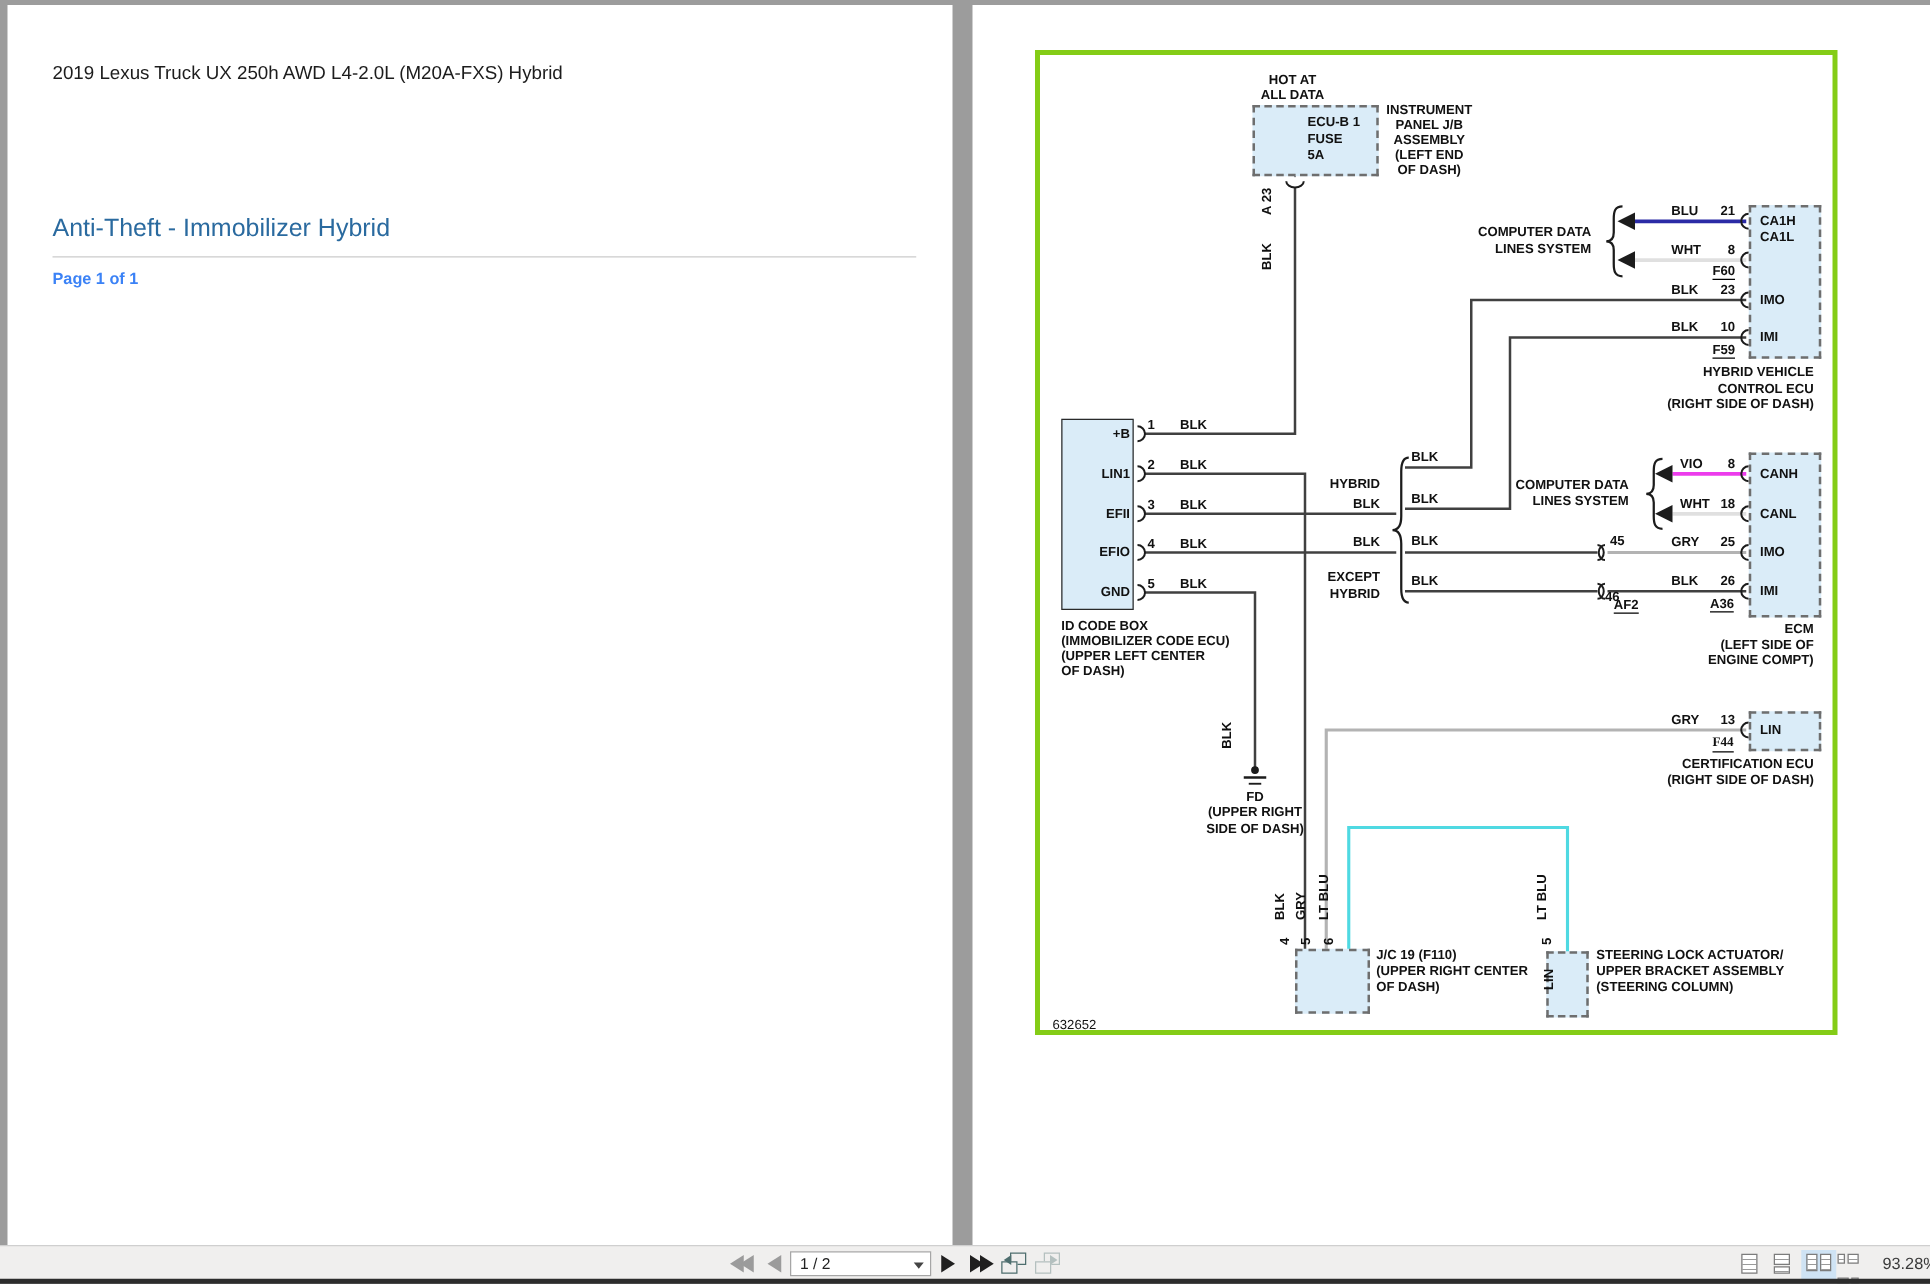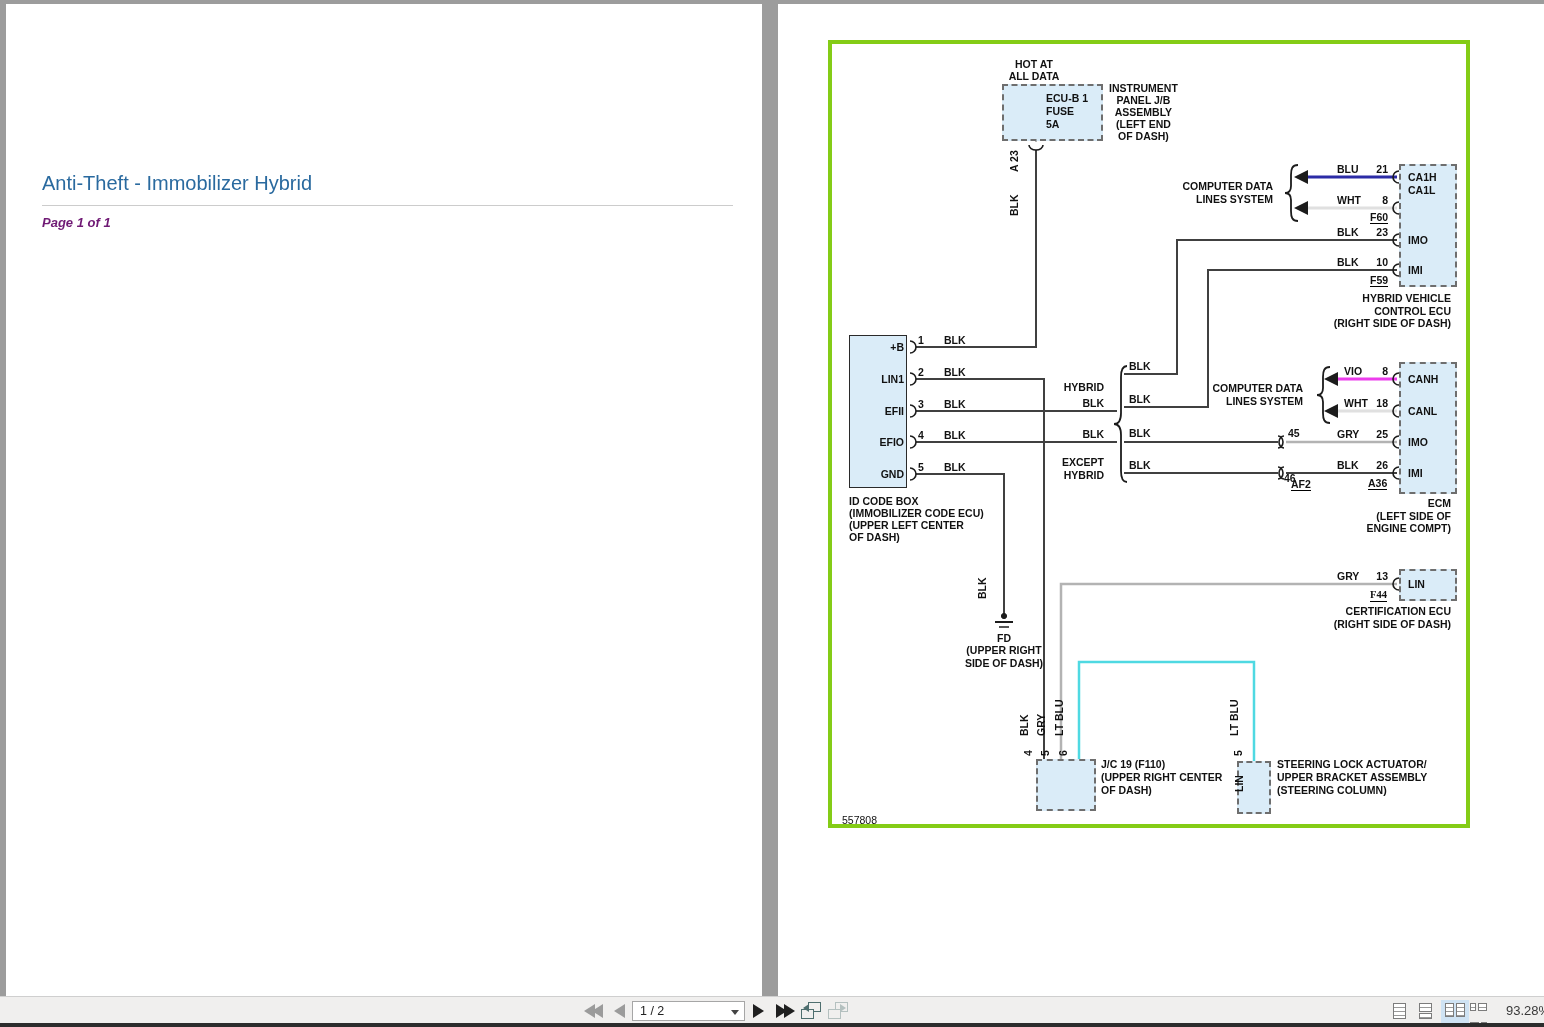--- a/index.html
+++ b/index.html
@@ -6,21 +6,21 @@
   html,body { width:1544px; height:1027px; overflow:hidden; background:#9c9c9c;
               font-family:"Liberation Sans", sans-serif; }
   .page { position:absolute; top:4px; height:992px; background:#ffffff; }
   #page1 { left:6px; width:756px; }
   #page2 { left:778px; width:766px; }
 
   
   .doc-title { position:absolute; left:36px; top:46px; font-size:15px; color:#1c1c1c; }
   .doc-heading { position:absolute; left:36px; top:168px; font-size:20px; color:#2a6a9f; }
   .doc-rule { position:absolute; left:36px; top:201px; width:691px; height:1px; background:#cccccc; }
-  .doc-page { position:absolute; left:36px; top:211px; font-size:13px; color:#701a75; font-weight:600;font-style:italic; }
+  .doc-page { position:absolute; left:36px; top:211px; font-size:13px; color:#3b82f6; font-weight:600; }
 
   
   #diagram { position:absolute; left:50px; top:36px; width:642px; height:788px;
              border:4px solid #84cc16; background:#fff; }
   #wires { position:absolute; left:0; top:0; }
   .lbl { position:absolute; font-size:10.5px; font-weight:600; color:#111; white-space:nowrap; line-height:12px; }
   .ctr { text-align:center; }
   .rgt { text-align:right; }
   .ul  { border-bottom:1.5px solid #000; }
   .rot { position:absolute; font-size:10.5px; font-weight:600; color:#111; white-space:nowrap;
@@ -47,20 +47,21 @@
                   border-top:4px solid transparent; border-bottom:4px solid transparent; border-right:6px solid currentColor; }
   .layicon { position:absolute; top:6px; }
   .pg { display:inline-block; border:1.5px solid #7c7c7c; background:
         repeating-linear-gradient(#fff 0 2px, #fff 2px 3px, #9a9a9a 3px 4px); vertical-align:top; }
   #zoom-level { position:absolute; left:1506px; top:6px; font-size:13px; color:#3a3a3a; }
 </style>
 </head>
 <body>
 
 <div id="page1" class="page">
+  <div class="doc-title">2019 Lexus Truck UX 250h AWD L4-2.0L (M20A-FXS) Hybrid</div>
   <div class="doc-heading">Anti-Theft - Immobilizer Hybrid</div>
   <div class="doc-rule"></div>
   <div class="doc-page">Page 1 of 1</div>
 </div>
 
 <div id="page2" class="page">
 <div id="diagram">
 
   <svg id="wires" width="642" height="788" viewBox="0 0 642 788">
 
@@ -303,21 +304,21 @@
 
   <div class="rot" style="left:408px; top:681px;">LT BLU</div>
   <div class="rot" style="left:412px; top:701px;">5</div>
   <div class="rot" style="left:413px; top:737px;">LIN</div>
   <div class="lbl" style="left:445px; top:714px; line-height:13px;">
     <div>STEERING LOCK ACTUATOR/</div>
     <div>UPPER BRACKET ASSEMBLY</div>
     <div>(STEERING COLUMN)</div>
   </div>
 
-  <div class="lbl" style="left:10px; top:770px; font-weight:400;">557808</div>
+  <div class="lbl" style="left:10px; top:770px; font-weight:400;">632652</div>
 </div>
 </div>
 
 <div id="toolbar">
   <div class="tbtn" style="left:584px;">
     <span class="tri tri-l"></span><span class="tri tri-l" style="margin-left:-3px;"></span>
   </div>
   <div class="tbtn" style="left:614px;">
     <span class="tri tri-l"></span>
   </div>

